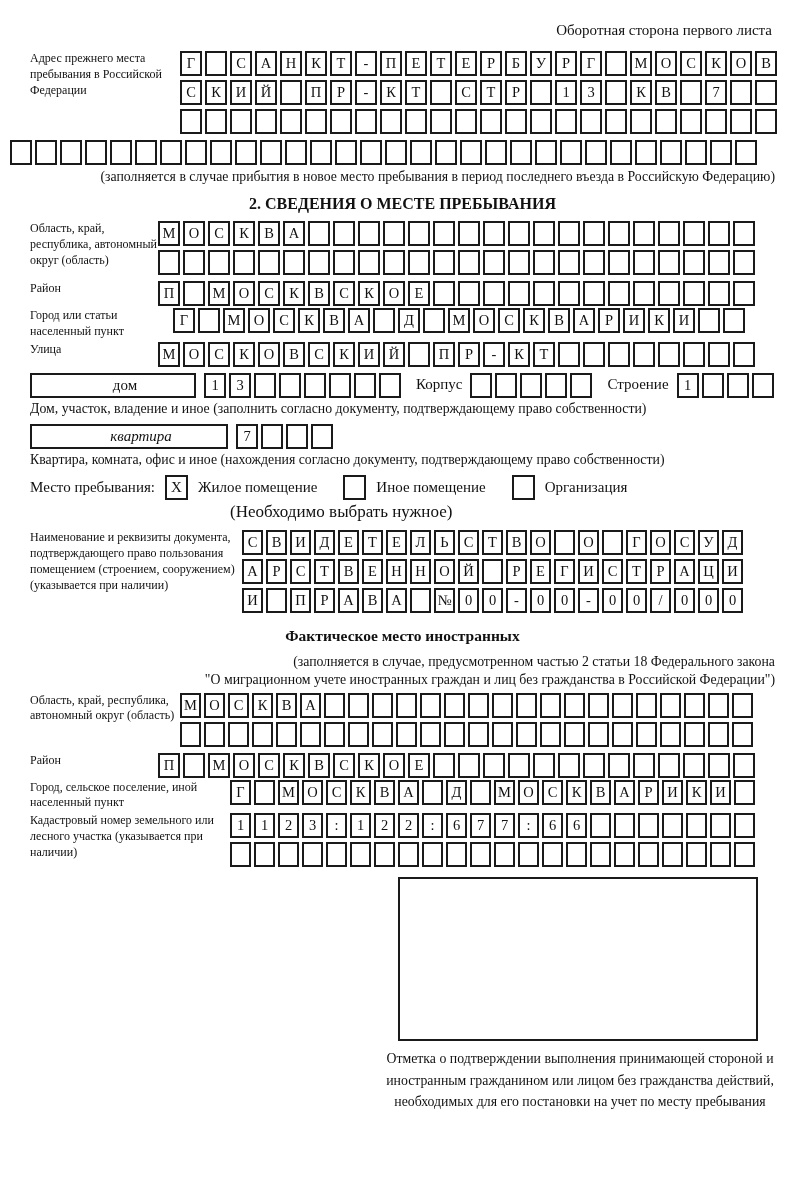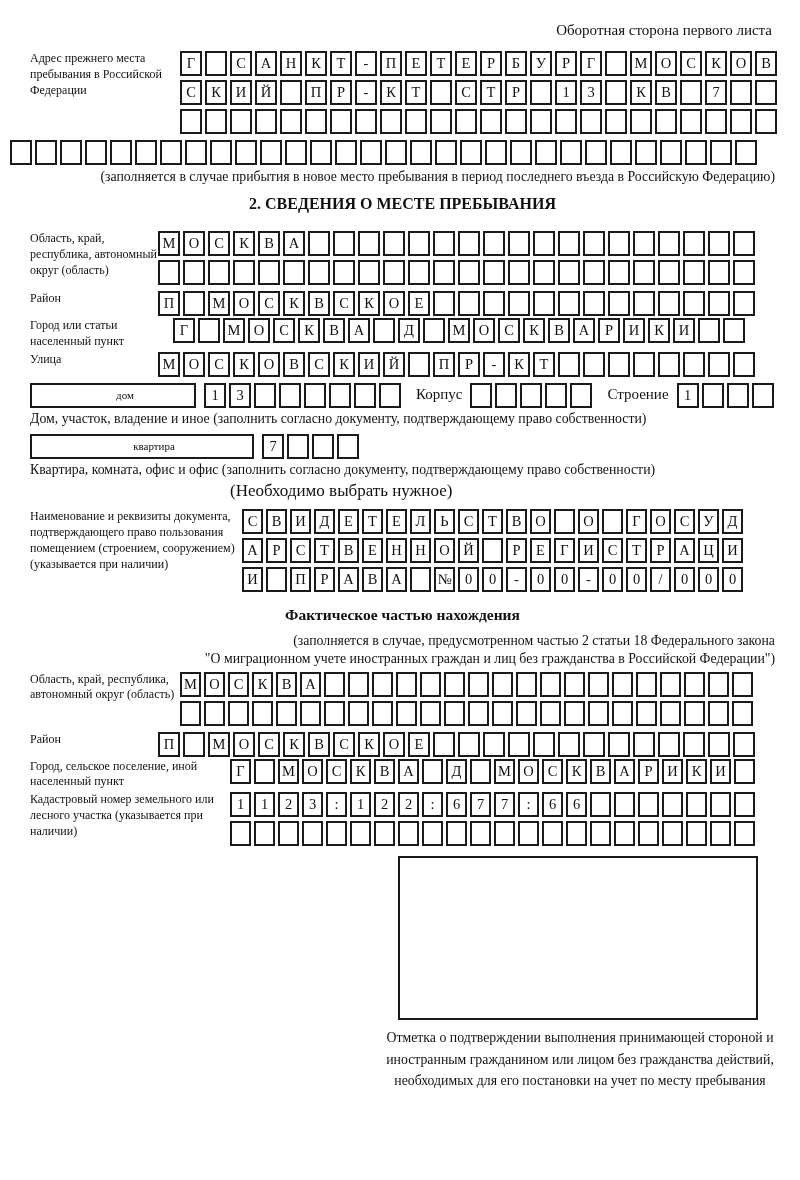--- a/index.html
+++ b/index.html
@@ -14,26 +14,26 @@
   .w190{width:190px;}
   .rows{display:flex;flex-direction:column;}
   .rows .cells{margin-bottom:4px;}
   .cells{display:flex;flex:0 0 auto;}
   .cell{box-sizing:border-box;width:22px;height:25px;border:2px solid #1a1a1a;margin-right:3px;
         display:flex;align-items:center;justify-content:center;font-size:14.5px;flex:0 0 auto;background:#fff;}
   .tight .cell{width:21px;margin-right:3px;}
   .fullrow{margin-left:-20px;margin-bottom:3px;}
   .note{font-size:13.8px;line-height:1.3;}
   .center{text-align:right;width:745px;}
-  .title{font-weight:bold;font-size:16px;text-align:center;width:745px;margin:9px 0 18px;}
+  .title{font-weight:bold;font-size:16px;text-align:center;width:745px;margin:9px 0 8px;}
   .subtitle{font-weight:bold;font-size:15.5px;text-align:center;width:745px;margin:10px 0 8px;}
   .widebox{box-sizing:border-box;border:2px solid #1a1a1a;height:25px;display:flex;align-items:center;
-           justify-content:center;font-size:11px;flex:0 0 auto;padding-left:24px;}
+           justify-content:center;font-size:15px;flex:0 0 auto;padding-left:24px;}
   .wb-dom{width:166px;margin-right:8px;}
-  .wb-kv{width:224px;margin-right:8px;}
+  .wb-kv{width:198px;margin-right:8px;font-style:italic;}
   .inlbl{font-size:15px;margin:3px 8px 0 12px;flex:0 0 auto;}
   .cb{box-sizing:border-box;width:23px;height:25px;border:2px solid #1a1a1a;display:inline-flex;
       align-items:center;justify-content:center;font-size:15px;flex:0 0 auto;background:#fff;}
   .mestorow{display:flex;align-items:center;margin:6px 0 2px;}
   .mestorow .mlabel{font-size:15px;margin-right:10px;}
   .mestorow .olabel{font-size:15px;margin:0 26px 0 10px;}
   .necnote{margin:2px 0 8px 200px;font-size:17px;}
   .indent15{margin-left:15px;}
   .indent10{margin-left:10px;}
   .stampbox{box-sizing:border-box;width:360px;height:164px;border:2px solid #1a1a1a;margin-left:368px;margin-top:6px;}
@@ -346,22 +346,31 @@
 
   <div class="frow mt6">
     <div class="widebox wb-kv">квартира</div>
     <div class="cells">
         <span class="cell">7</span>
         <span class="cell"></span>
         <span class="cell"></span>
         <span class="cell"></span>
       </div>
   </div>
-  <div class="note">Квартира, комната, офис и офис (заполнить согласно документу, подтверждающему право собственности)</div>
-
+  <div class="note">Квартира, комната, офис и иное (нахождения согласно документу, подтверждающему право собственности)</div>
+
+  <div class="mestorow">
+    <span class="mlabel">Место пребывания:</span>
+    <span class="cb">X</span>
+    <span class="olabel">Жилое помещение</span>
+    <span class="cb"></span>
+    <span class="olabel">Иное помещение</span>
+    <span class="cb"></span>
+    <span class="olabel">Организация</span>
+  </div>
   <div class="necnote">(Необходимо выбрать нужное)</div>
 
   <div class="frow">
     <div class="flabel w212">Наименование и реквизиты документа, подтверждающего право пользования помещением (строением, сооружением) (указывается при наличии)</div>
     <div class="rows tight">
       <div class="cells">
           <span class="cell">С</span>
           <span class="cell">В</span>
           <span class="cell">И</span>
           <span class="cell">Д</span>
@@ -425,21 +434,21 @@
           <span class="cell">0</span>
           <span class="cell">0</span>
           <span class="cell">/</span>
           <span class="cell">0</span>
           <span class="cell">0</span>
           <span class="cell">0</span>
         </div>
     </div>
   </div>
 
-  <div class="subtitle">Фактическое частью нахождения</div>
+  <div class="subtitle">Фактическое место иностранных</div>
   <div class="note center">(заполняется в случае, предусмотренном частью 2 статьи 18 Федерального закона</div>
   <div class="note center mb4">"О миграционном учете иностранных граждан и лиц без гражданства в Российской Федерации")</div>
 
   <div class="frow">
     <div class="flabel w150">Область, край, республика, автономный округ (область)</div>
     <div class="rows tight">
       <div class="cells">
           <span class="cell">М</span>
           <span class="cell">О</span>
           <span class="cell">С</span>

